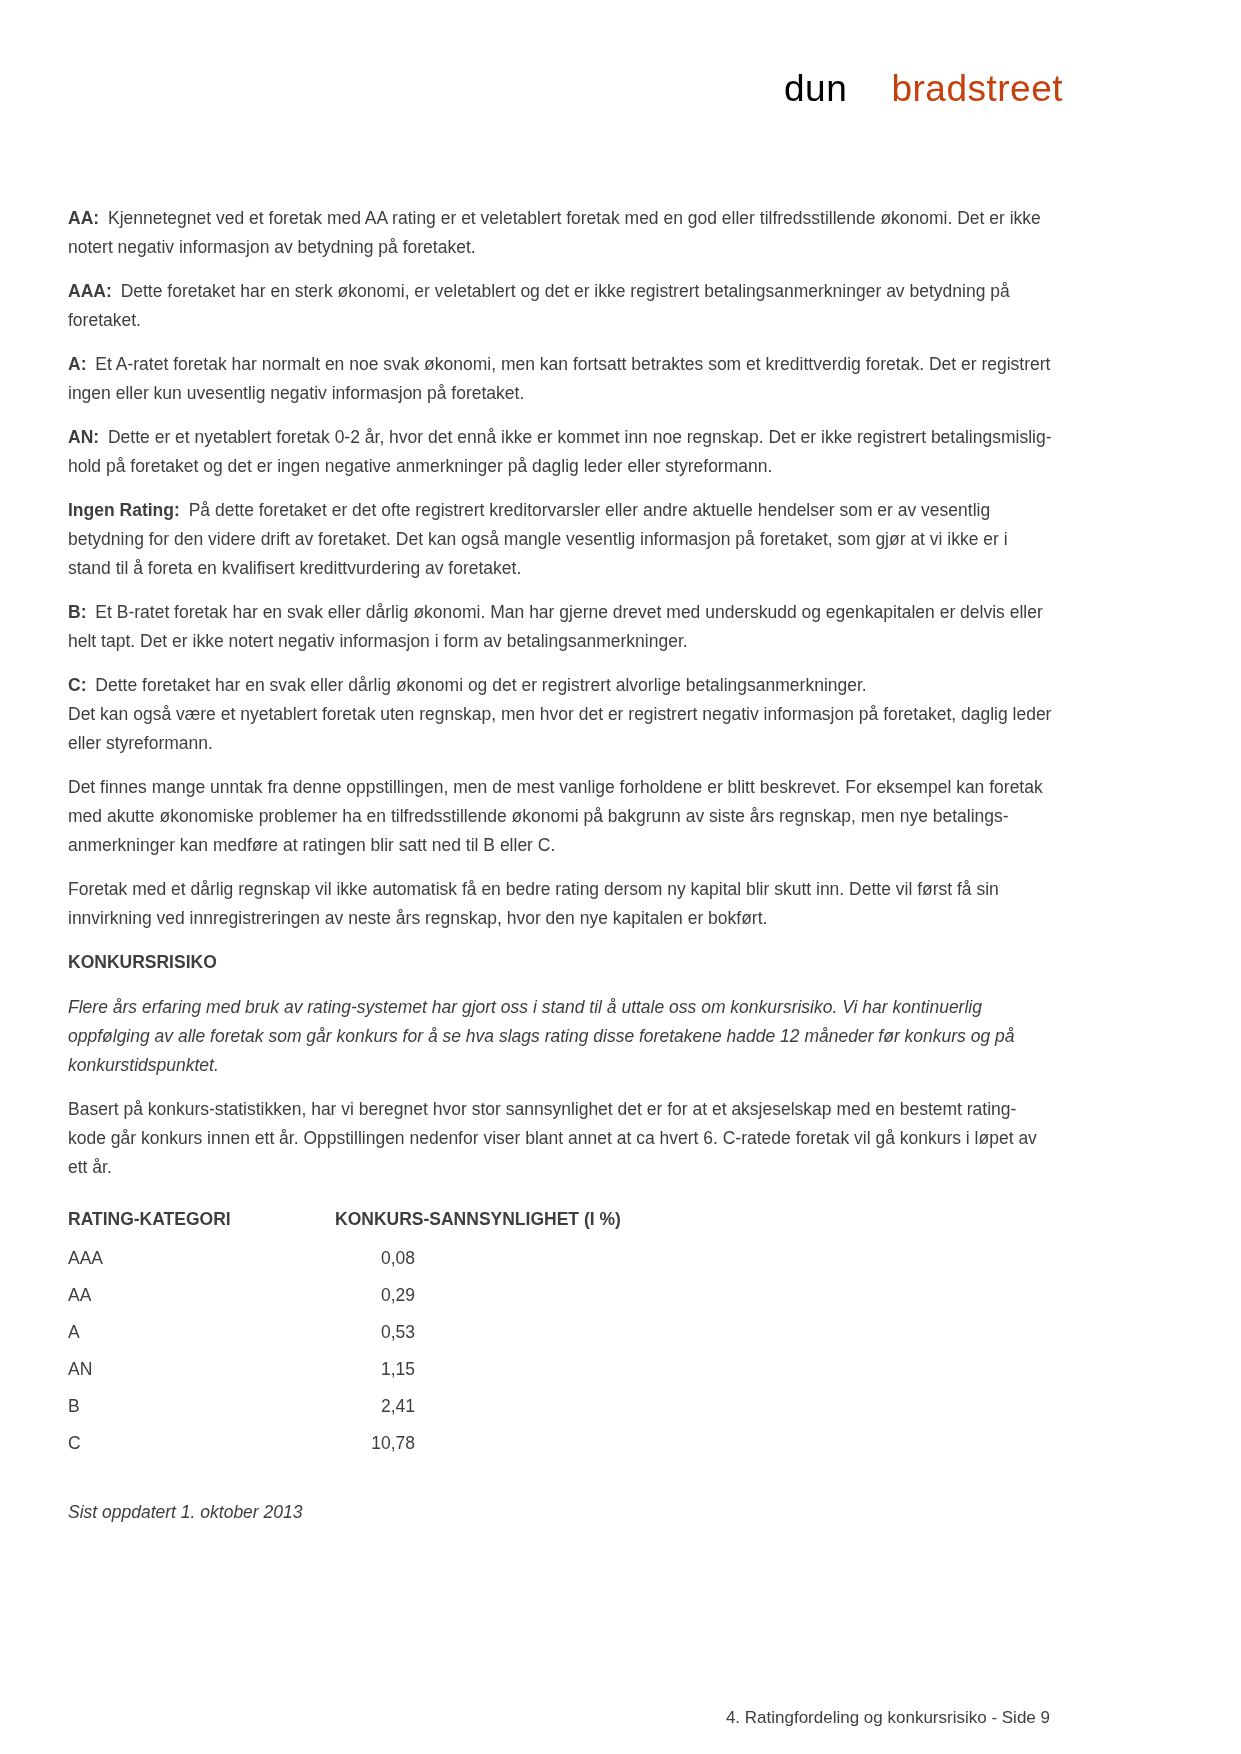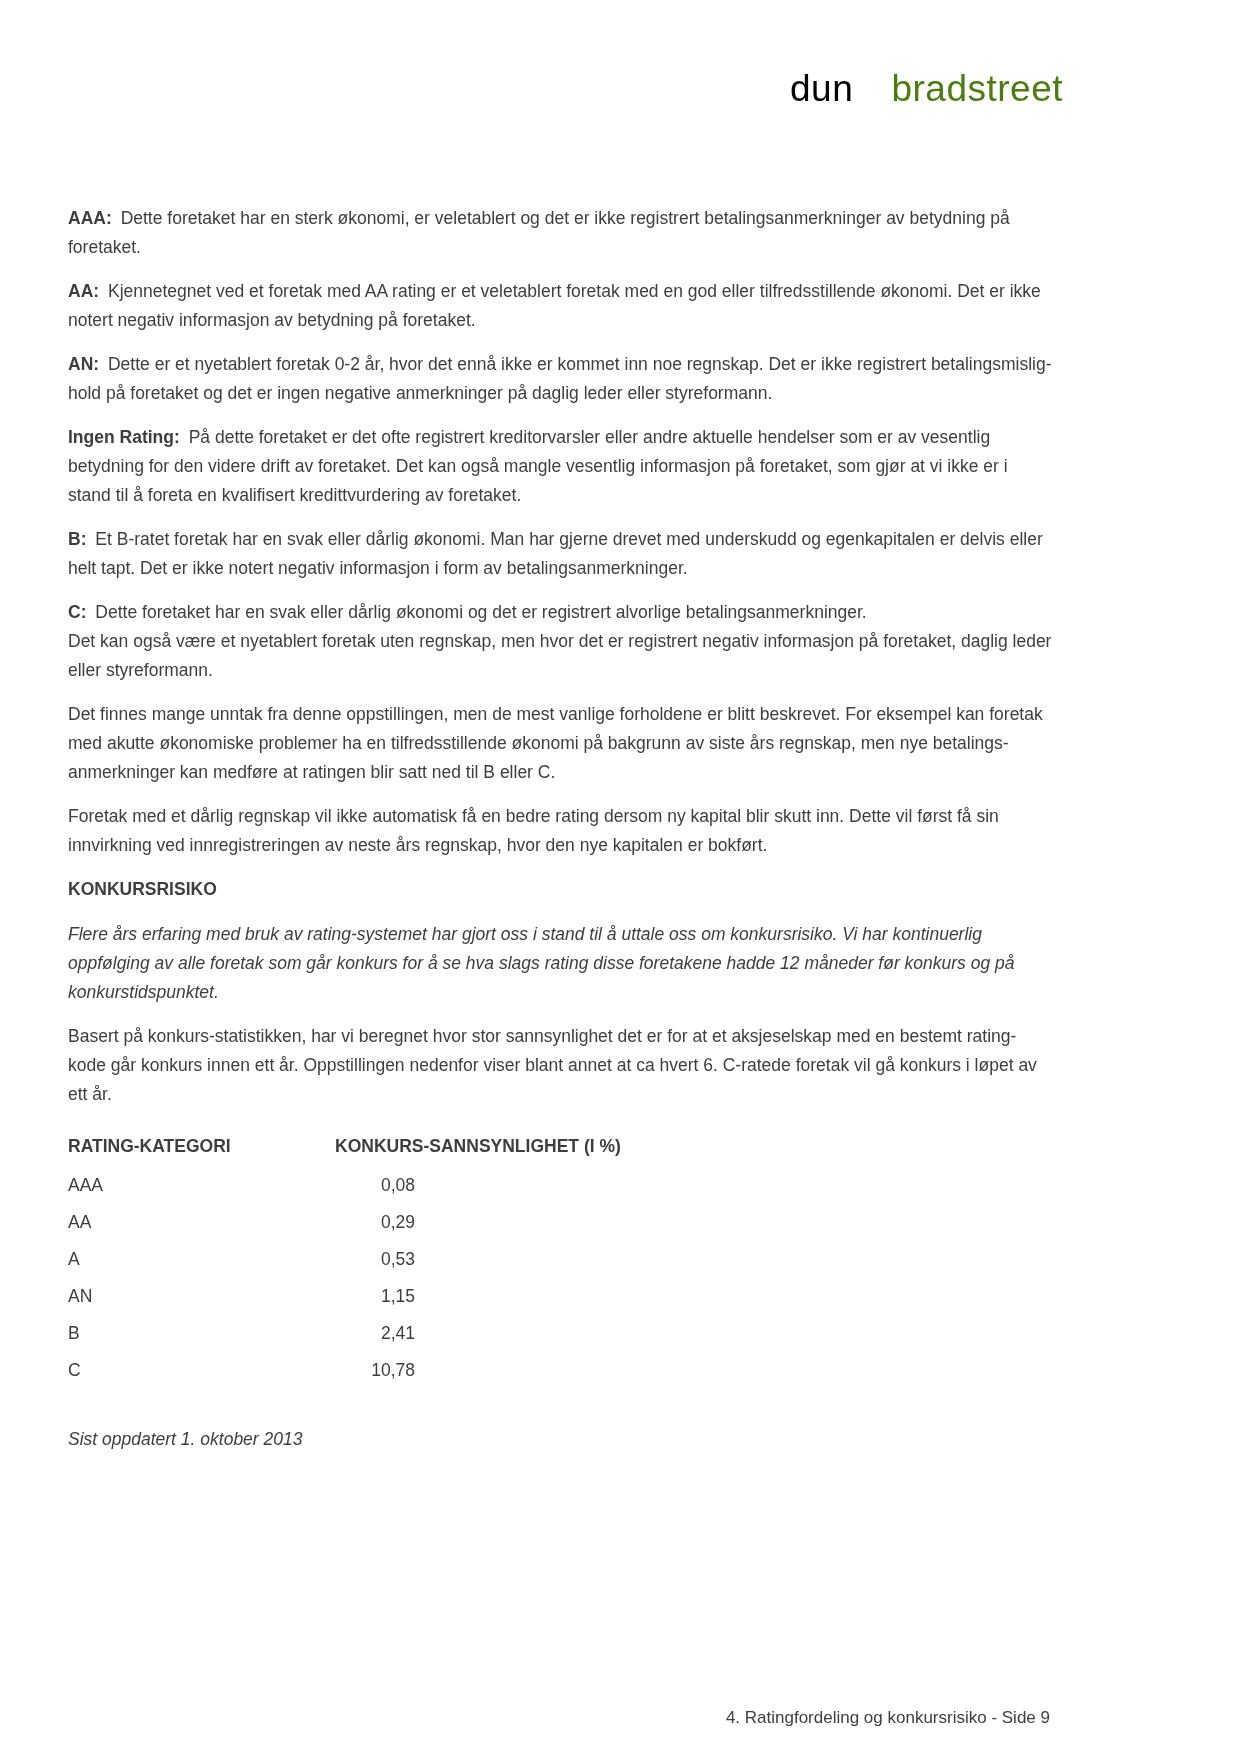--- a/index.html
+++ b/index.html
@@ -14,21 +14,21 @@
   .page { position:absolute; inset:0; background:#ffffff; }
 
   
   .logo {
     position:absolute; top:68px; right:178px;
     display:flex; align-items:baseline;
     font-size:37px; letter-spacing:0.5px;
     white-space:nowrap;
   }
   .logo .word1 { color:#000000; }
-  .logo .word2 { color:#4d7c0f; }
+  .logo .word2 { color:#c2410c; margin-left:6px; }
   .logo .amp {
     color:#2e506c;
     font-size:52px;
     margin:0 1px 0 2px;
     position:relative; top:3px;
     line-height:0;
   }
   @supports (-webkit-background-clip: text) {
     .logo .amp {
       background:linear-gradient(to top right, #2e506c 48%, #5e9fc0 52%);
@@ -68,24 +68,25 @@
 <div class="page">
 
   <div class="logo">
     <span class="word1">dun</span>
     <span class="amp">&amp;</span>
     <span class="word2">bradstreet</span>
   </div>
 
   <div class="content">
 
+    <p><strong>AA:</strong> <span>Kjennetegnet ved et foretak med AA rating er et veletablert foretak med en god eller tilfredsstillende økonomi. Det er ikke notert negativ informasjon av betydning på foretaket.</span></p>
+
     <p><strong>AAA:</strong> <span>Dette foretaket har en sterk økonomi, er veletablert og det er ikke registrert betalingsanmerkninger av betydning på foretaket.</span></p>
 
-    <p><strong>AA:</strong> <span>Kjennetegnet ved et foretak med AA rating er et veletablert foretak med en god eller tilfredsstillende økonomi. Det er ikke notert negativ informasjon av betydning på foretaket.</span></p>
-
+    <p><strong>A:</strong> <span>Et A-ratet foretak har normalt en noe svak økonomi, men kan fortsatt betraktes som et kredittverdig foretak. Det er registrert ingen eller kun uvesentlig negativ informasjon på foretaket.</span></p>
 
     <p><strong>AN:</strong> <span>Dette er et nyetablert foretak 0-2 år, hvor det ennå ikke er kommet inn noe regnskap. Det er ikke registrert betalingsmislig- hold på foretaket og det er ingen negative anmerkninger på daglig leder eller styreformann.</span></p>
 
     <p><strong>Ingen Rating:</strong> <span>På dette foretaket er det ofte registrert kreditorvarsler eller andre aktuelle hendelser som er av vesentlig betydning for den videre drift av foretaket. Det kan også mangle vesentlig informasjon på foretaket, som gjør at vi ikke er i stand til å foreta en kvalifisert kredittvurdering av foretaket.</span></p>
 
     <p><strong>B:</strong> <span>Et B-ratet foretak har en svak eller dårlig økonomi. Man har gjerne drevet med underskudd og egenkapitalen er delvis eller helt tapt. Det er ikke notert negativ informasjon i form av betalingsanmerkninger.</span></p>
 
     <p><strong>C:</strong> <span>Dette foretaket har en svak eller dårlig økonomi og det er registrert alvorlige betalingsanmerkninger.
 Det kan også være et nyetablert foretak uten regnskap, men hvor det er registrert negativ informasjon på foretaket, daglig leder eller styreformann.</span></p>
 

